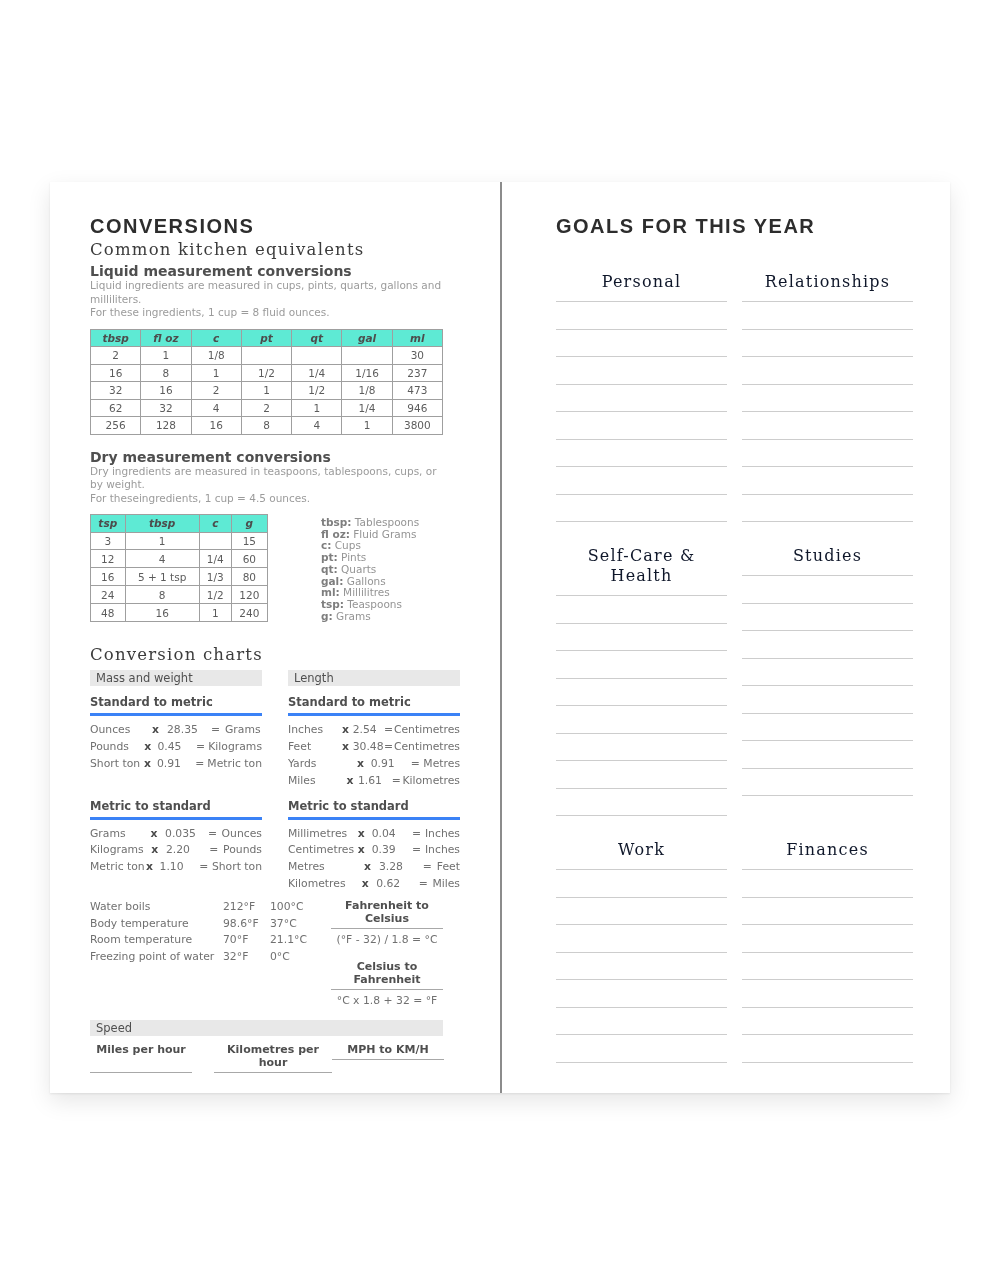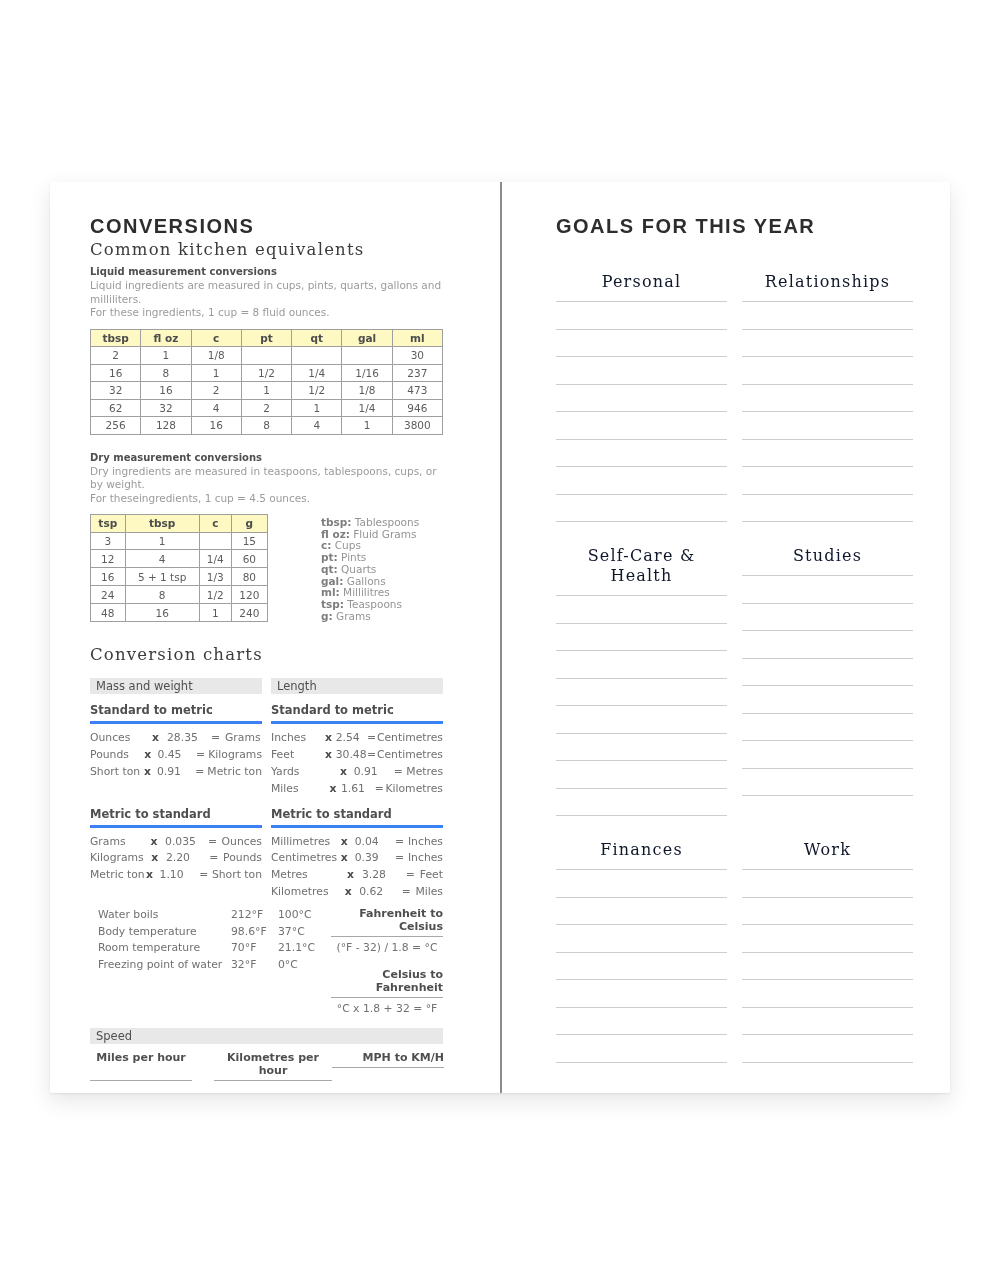--- a/index.html
+++ b/index.html
@@ -27,69 +27,69 @@
     font-family: "Liberation Sans", sans-serif;
     font-weight: 700; font-size: 20px; line-height: 22px;
     letter-spacing: 1.5px; color: #2d2d2d;
   }
   .slab {
     font-family: "DejaVu Serif", serif;
     font-size: 16.5px; line-height: 19px; letter-spacing: 1.2px;
     color: #3c3c3c; font-weight: 500;
   }
   .subhead {
-    font-weight: 700; font-size: 10px; line-height: 15px; color: #4f4f4f;
+    font-weight: 700; font-size: 14px; line-height: 15px; color: #4f4f4f;
   }
   .desc { font-size: 10.5px; line-height: 13.5px; color: #9b9b9b; }
 
   
   .conv-table {
     border-collapse: collapse; table-layout: fixed;
     font-size: 10.5px; color: #5c5c5c; text-align: center;
   }
   .conv-table.liquid { width: 353px; margin-top: 9px; }
   .conv-table.dry    { width: 178px; table-layout: auto; }
   .conv-table th, .conv-table td {
     border: 1px solid #9f9f9f; height: 17.5px; padding: 0 3px; white-space: nowrap;
   }
-  .conv-table th { background: #fef9c3; color: #4c4c4c; font-weight: 700; }
+  .conv-table th { background: #5eead4; color: #4c4c4c; font-weight: 700; font-style: italic; }
 
   .dry-wrap { display: flex; margin-top: 9px; }
   .legend { margin-left: 53px; font-size: 10.5px; line-height: 11.7px; color: #949494; padding-top: 3px; }
   .legend .abbr { font-weight: 700; color: #7e7e7e; }
 
   
   .charts-grid {
-    display: grid; grid-template-columns: 172px 172px; column-gap: 9px;
-    margin-top: 14px;
+    display: grid; grid-template-columns: 172px 172px; column-gap: 26px;
+    margin-top: 6px;
   }
   .bar {
     background: #e8e8e8; color: #4f4f4f; font-size: 11.5px; line-height: 16px;
     padding: 0 6px; height: 16px;
   }
   .block { margin-top: 9px; }
   .block-head {
     font-weight: 700; font-size: 11.5px; color: #4f4f4f;
     border-bottom: 3px solid #3b82f6; padding-bottom: 4px; margin-bottom: 6px;
   }
   .c-row { display: flex; font-size: 10.8px; line-height: 16.8px; color: #707070; white-space: nowrap; }
   .c-row .cl  { width: 62px; }
   .len .c-row .cl { width: 76px; }
   .c-row .cx  { width: 15px; font-weight: 700; color: #4a4a4a; }
   .c-row .cf  { width: 44px; }
   .c-row .ce  { width: 14px; }
 
   
   .temp-wrap { display: flex; justify-content: space-between; margin-top: 6px; }
-  .t-row { display: flex; font-size: 10.8px; line-height: 16.8px; color: #707070; margin-left: 8px; }
+  .t-row { display: flex; font-size: 10.8px; line-height: 16.8px; color: #707070; }
   .t-row .tl { width: 133px; }
   .t-row .tf { width: 47px; }
   .fbox { width: 112px; }
   .fbox .fb-head {
-    font-weight: 700; font-size: 11px; color: #4f4f4f; text-align: right;
+    font-weight: 700; font-size: 11px; color: #4f4f4f; text-align: center;
     border-bottom: 1px solid #a8a8a8; padding-bottom: 3px;
   }
   .fbox .fb-formula { font-size: 10.8px; color: #707070; text-align: center; margin-top: 4px; }
   .fbox + .fbox, .gap-box { margin-top: 14px; }
 
   
   .speed-wrap { display: flex; justify-content: space-between; margin-top: 7px; }
   .speed-table { width: 242px; font-size: 10.8px; color: #707070; }
   .s-head-row { display: flex; }
   .s-head-row .sh {
@@ -500,23 +500,23 @@
       </div>
       <div>
         <div class="goal-title">Self-Care &amp; Health</div>
         <div class="goal-lines l9"></div>
       </div>
       <div>
         <div class="goal-title">Studies</div>
         <div class="goal-lines l9"></div>
       </div>
       <div>
+        <div class="goal-title">Work</div>
+        <div class="goal-lines l8"></div>
+      </div>
+      <div>
         <div class="goal-title">Finances</div>
         <div class="goal-lines l8"></div>
       </div>
-      <div>
-        <div class="goal-title">Work</div>
-        <div class="goal-lines l8"></div>
-      </div>
     </div>
 
   </div>
 </div>
 
 </body></html>

